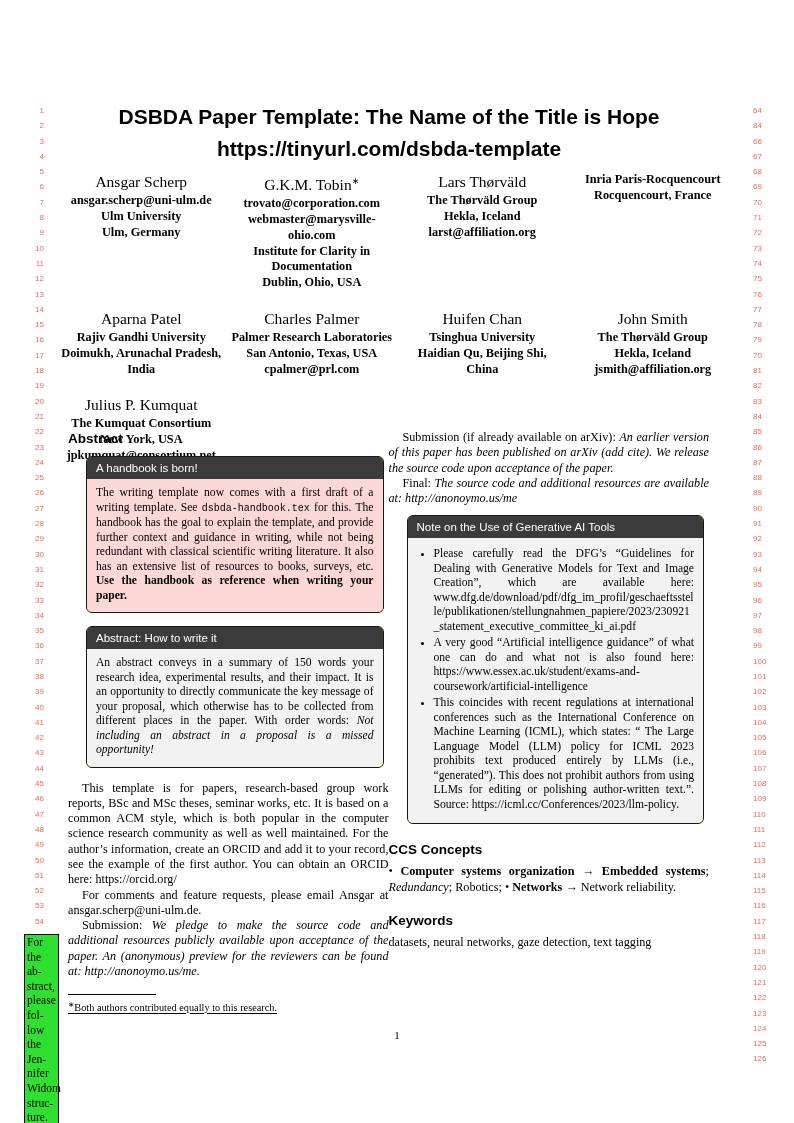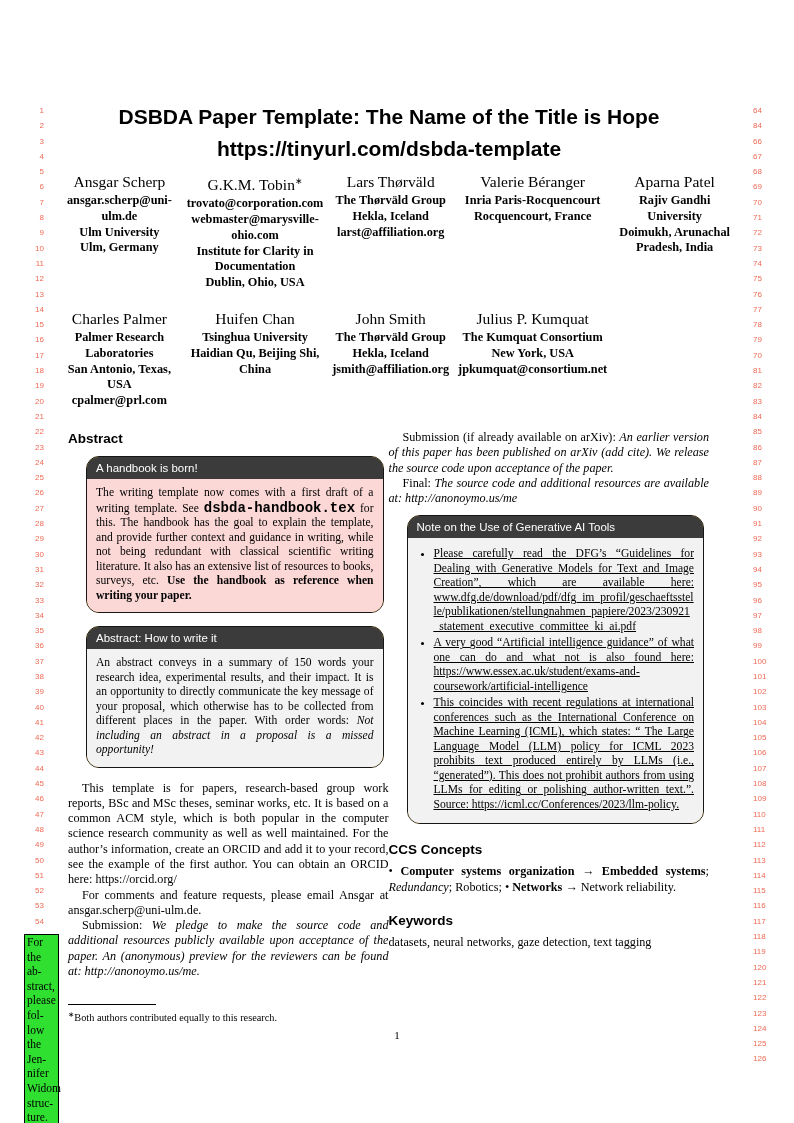--- a/index.html
+++ b/index.html
@@ -34,21 +34,21 @@
     font-weight: 700;
     font-size: 21px;
     line-height: 32px;
   }
 
   
   .authors-grid {
     position: absolute;
     top: 172px; left: 60px; width: 674px;
     display: grid;
-    grid-template-columns: 1fr 1fr 1fr 1fr 1fr;
+    grid-template-columns: 1fr 1fr 1fr 1fr;
     row-gap: 18px;
     column-gap: 8px;
     text-align: center;
     align-items: start;
   }
   .author-name { font-size: 15.5px; line-height: 19px; margin-bottom: 2px; }
   .author-name sup { font-size: 9px; }
   .author-line { font-size: 12.3px; line-height: 15.8px; font-weight: bold; }
 
   
@@ -66,45 +66,45 @@
     line-height: 17px;
     margin-bottom: 6px;
     text-align: left;
   }
   .heading-gap { margin-top: 17px; }
   p.body-para { margin: 0; text-indent: 14px; }
 
   
   .tbox {
     border: 1.5px solid #161616;
-    border-radius: 13px;
+    border-radius: 6px;
     margin: 9px 5px 13px 18px;
     overflow: hidden;
     background: #eab308;
   }
   .tbox-header {
     background: var(--c-hdr, #3b3b3b);
     color: #fff;
     font-family: "Liberation Sans", sans-serif;
     font-size: 11.5px;
     line-height: 14px;
     padding: 4px 9px;
     text-align: left;
   }
   .tbox-body { padding: 7px 9px 9px; font-size: 11.6px; line-height: 14.5px; text-align: justify; overflow-wrap: anywhere; }
   .tbox-body.pink { background: var(--c-pink, #fbd8d6); }
   .tbox-body.gray { background: var(--c-gray, #f2f2f2); }
-  .mono { font-family: "Liberation Mono", monospace; font-size: 14px; font-weight: bold; }
+  .mono { font-family: "Liberation Mono", monospace; font-size: 10px; }
 
   .ai-intro { margin-bottom: 4px; }
-  ul.ai-bullets { margin: 2px 0 0 0; padding-left: 17px; text-decoration: underline; }
+  ul.ai-bullets { margin: 2px 0 0 0; padding-left: 17px; }
   ul.ai-bullets li { margin-bottom: 2px; }
 
   
-  .footnote-block { margin-top: 25px; }
+  .footnote-block { margin-top: 15px; text-decoration: underline; }
   .footnote-rule { width: 88px; border-top: 1px solid #000; margin-bottom: 3px; }
   .footnote-text { font-size: 10.3px; line-height: 13px; text-align: left; }
   .footnote-text sup { font-size: 7.5px; }
 
   .ccs-para, .keywords-para { margin: 0; overflow-wrap: anywhere; }
 
   .page-number {
     position: absolute;
     top: 1029px; left: 0; width: 794px;
     text-align: center;
@@ -272,21 +272,20 @@
         <div class="author-line">Documentation</div>
         <div class="author-line">Dublin, Ohio, USA</div>
       </div>
       <div class="author">
         <div class="author-name">Lars Thørväld</div>
         <div class="author-line">The Thørväld Group</div>
         <div class="author-line">Hekla, Iceland</div>
         <div class="author-line">larst@affiliation.org</div>
       </div>
       <div class="author">
-        <div class="author-name">Valerie Béranger</div>
         <div class="author-line">Inria Paris-Rocquencourt</div>
         <div class="author-line">Rocquencourt, France</div>
       </div>
       <div class="author">
         <div class="author-name">Aparna Patel</div>
         <div class="author-line">Rajiv Gandhi University</div>
         <div class="author-line">Doimukh, Arunachal Pradesh, India</div>
       </div>
       <div class="author">
         <div class="author-name">Charles Palmer</div>

